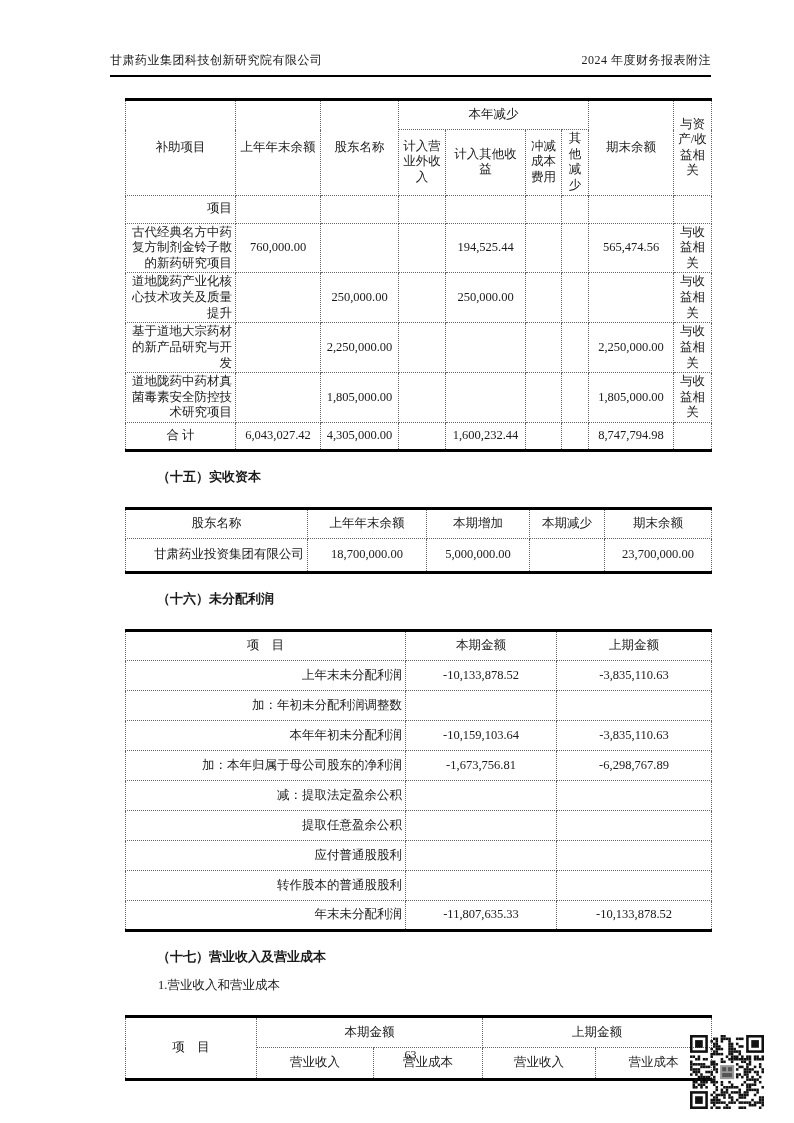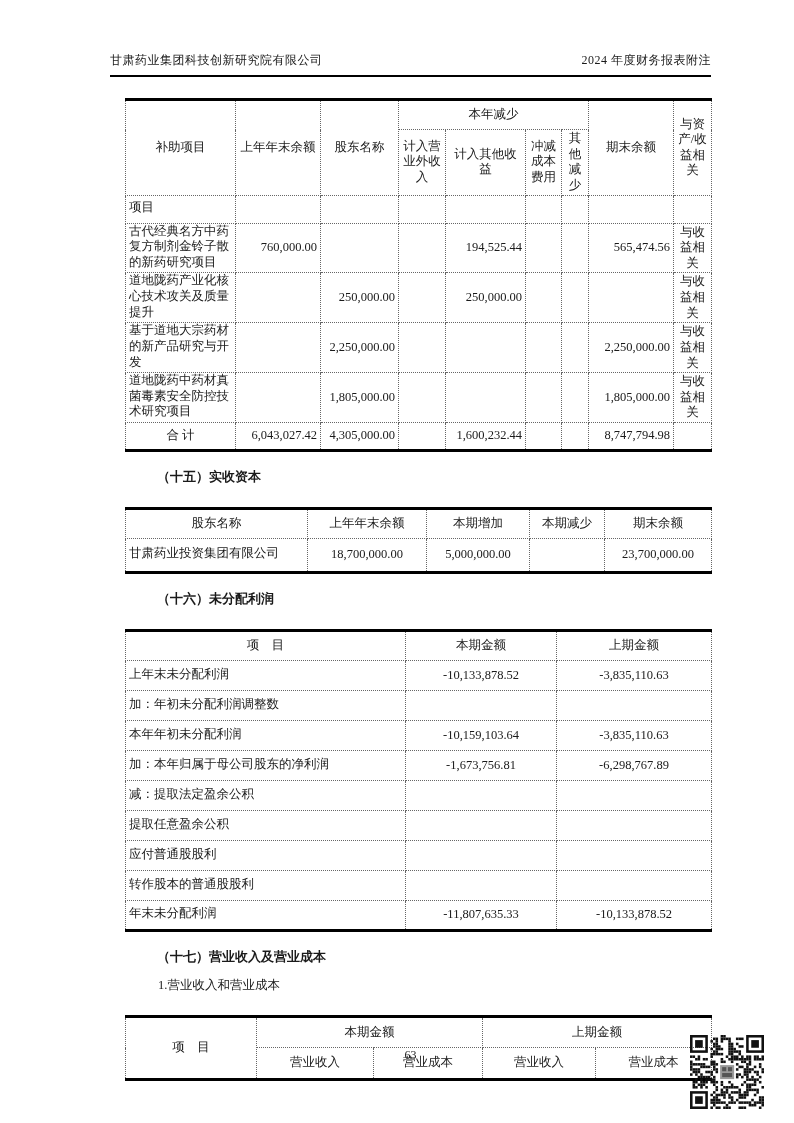--- a/index.html
+++ b/index.html
@@ -18,23 +18,23 @@
     border-top:3px solid #000;border-bottom:3px solid #000;
     margin-top:21px;
   }
   table.fin th,table.fin td{
     border:1px dotted #666;font-weight:normal;font-size:12.5px;
     padding:1px 3px;vertical-align:middle;word-break:break-all;line-height:1.25;
     overflow:hidden;
   }
   table.fin thead th{text-align:center;}
   .ctr{text-align:center;}
-  .num{text-align:right;font-size:12px;padding-right:3px;}
+  .num{text-align:center;font-size:12px;padding-right:3px;}
   .numpad{text-align:center;font-size:12.5px;padding-right:10px;}
-  .lbl{text-align:left;font-family:Liberation Mono, monospace;}
+  .lbl{text-align:right;}
   .bold{font-weight:bold;text-align:center;}
   .h28{height:28px;} .h30{height:30px;} .h31{height:31px;} .h32{height:32px;}
   .h34{height:34px;} .h48{height:48px;} .h64{height:64px;}
   .indent{padding-left:28px;}
   .section-title{font-size:13px;font-weight:bold;margin:16px 0 0 32px;}
   .sub-title{font-size:12.5px;margin:11px 0 0 33px;}
   .t2{margin-top:8px;}
   .t3{margin-top:8px;}
   .t4{margin-top:10px;}
   .page-number{position:absolute;top:1048px;left:110px;width:601px;text-align:center;font-size:12px;font-family:Liberation Serif, serif;}

